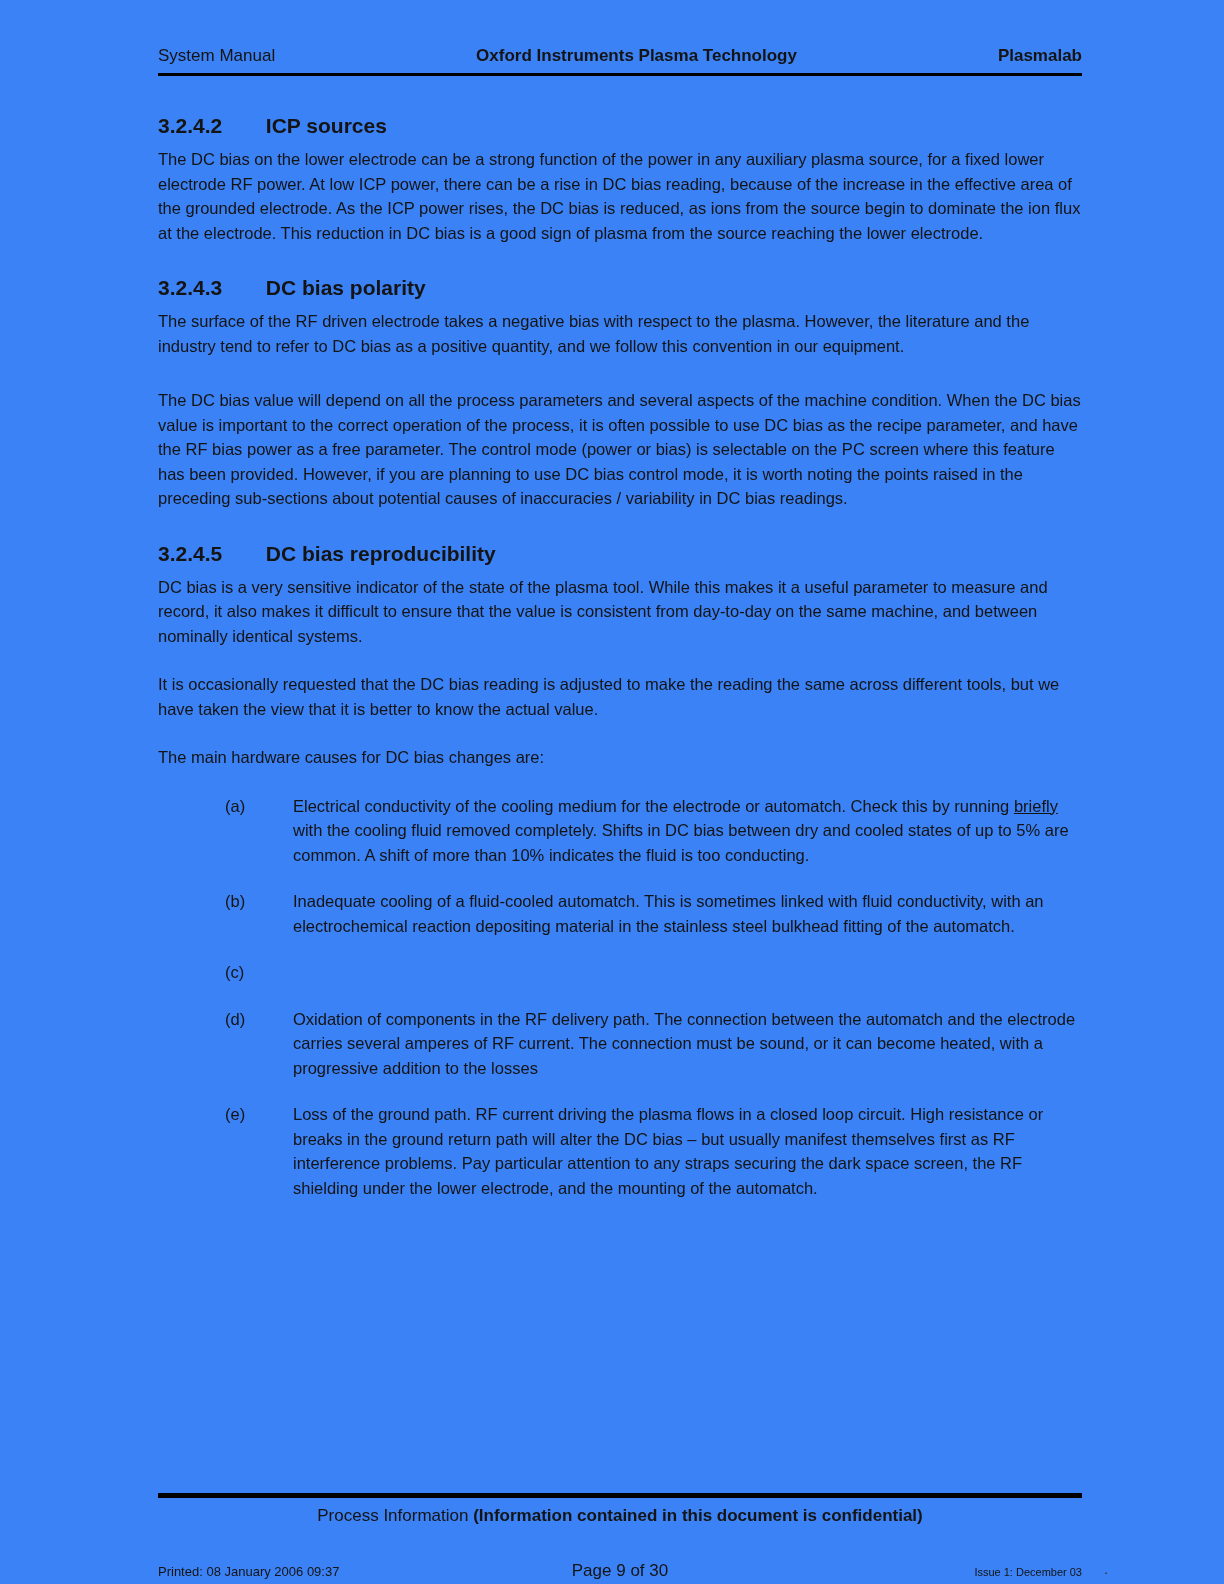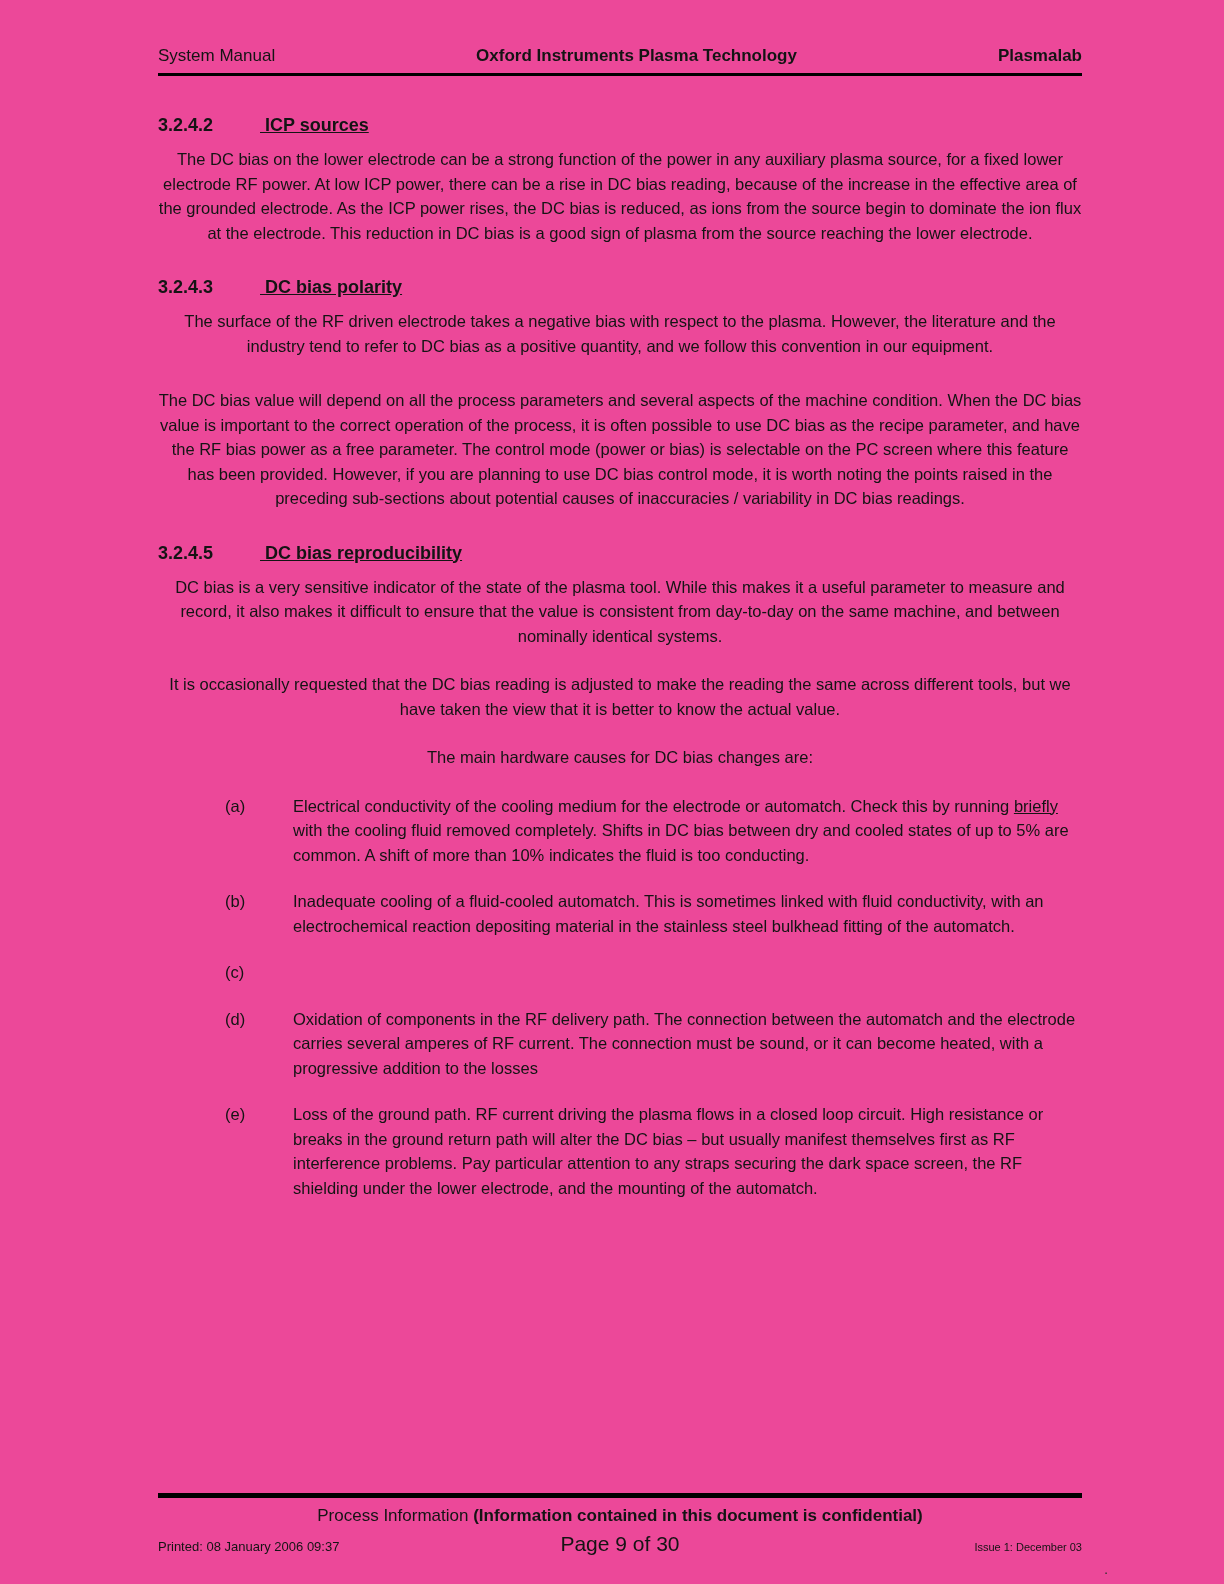--- a/index.html
+++ b/index.html
@@ -1,21 +1,21 @@
 <!DOCTYPE html>
 <html><head>
 <meta charset="utf-8">
 <style>
   * { margin: 0; padding: 0; box-sizing: border-box; }
   html, body { background: #ffffff; }
   .page {
     position: relative;
     width: 1224px;
     height: 1584px;
-    background: #ec4899;
+    background: #3b82f6;
     font-family: "Liberation Sans", sans-serif;
     color: #141414;
     overflow: hidden;
   }
   
   .doc-header {
     position: absolute;
     top: 46px;
     left: 158px;
     width: 924px;
@@ -31,28 +31,27 @@
   .doc-body {
     position: absolute;
     top: 113px;
     left: 158px;
     width: 924px;
     font-size: 16.5px;
     line-height: 24.5px;
   }
   .doc-section { margin-bottom: 30px; }
   .section-heading {
-    font-size: 18px;
+    font-size: 21px;
     font-weight: bold;
     line-height: 25px;
     margin-bottom: 9px;
-    text-decoration: underline;
   }
   .sec-num { display: inline-block; width: 102px; }
-  .body-para { margin-bottom: 24px; text-align: center; }
+  .body-para { margin-bottom: 24px; }
   .doc-section > .body-para:last-child { margin-bottom: 0; }
   
   .cause-list { margin-top: 5px; }
   .list-item { display: flex; margin-bottom: 22px; }
   .list-item:last-child { margin-bottom: 0; }
   .list-label { flex: 0 0 68px; margin-left: 67px; }
   .list-text { flex: 1; }
   .underline { text-decoration: underline; }
   
   .doc-footer {
@@ -64,21 +63,21 @@
   .footer-rule { height: 5px; background: #000; }
   .footer-line1 { margin-top: 7px; text-align: center; font-size: 17px; line-height: 22px; }
   .footer-line1 .bold { font-weight: bold; }
   .footer-line2 {
     margin-top: 5px;
     display: grid;
     grid-template-columns: 1fr auto 1fr;
     align-items: baseline;
   }
   .ft-left  { justify-self: start; font-size: 13px; }
-  .ft-center{ justify-self: center; font-size: 21px; }
+  .ft-center{ justify-self: center; font-size: 17px; margin-top: 29px; }
   .ft-right { justify-self: end; font-size: 11px; }
   .stray-dot {
     position: absolute;
     left: 1104px;
     top: 1560px;
     font-size: 15px;
     color: #333;
   }
 </style>
 </head>

